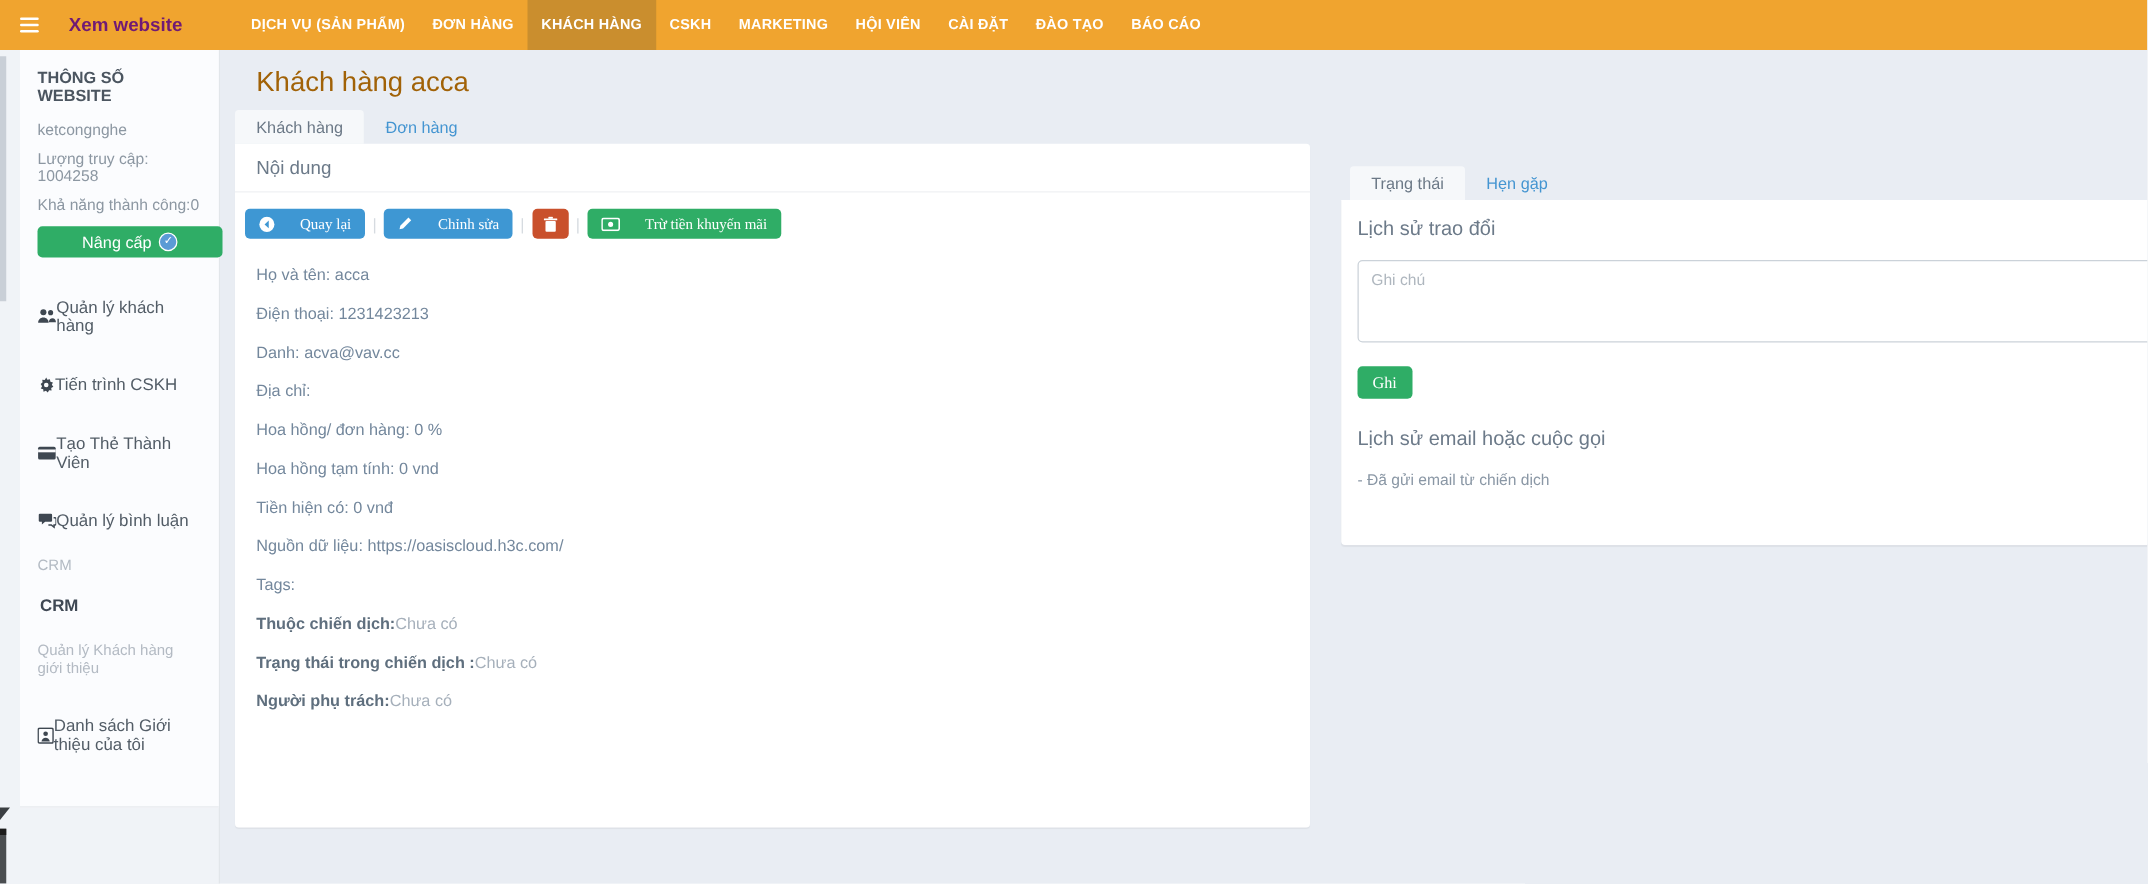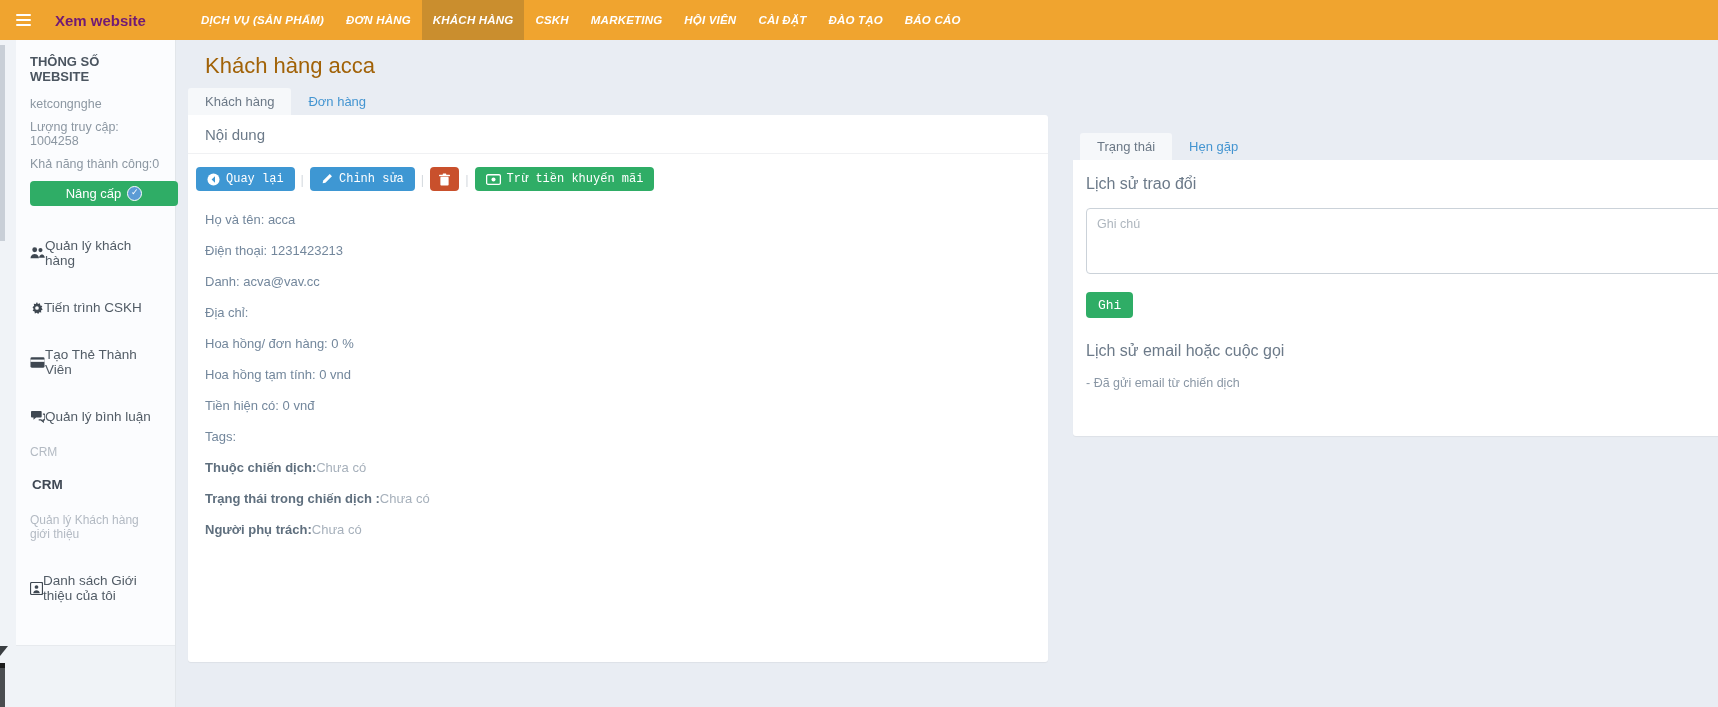--- a/index.html
+++ b/index.html
@@ -5,21 +5,21 @@
   * { margin:0; padding:0; box-sizing:border-box; }
   body { font-family:"Liberation Sans","DejaVu Sans",sans-serif; }
   .screen { position:relative; width:1718px; height:707px; background:#E9EDF3; overflow:hidden; }
 
   
   .navbar { position:absolute; top:0; left:0; width:100%; height:40px;
             background:#F0A42F; display:flex; align-items:center; z-index:5; }
   .hamburger { display:flex; flex-direction:column; gap:3px; margin-left:16px; cursor:pointer; }
   .hamburger span { width:15px; height:2px; background:#fff; border-radius:1px; }
   .brand { color:#701a75; font-weight:bold; font-size:15px; margin-left:24px; text-decoration:none; cursor:pointer; }
-  .nav-items { display:flex; height:100%; margin-left:44px;font-style:italic; }
+  .nav-items { display:flex; height:100%; margin-left:44px; }
   .nav-item { display:flex; align-items:center; padding:0 11px; color:#fff;
               font-size:11.5px; font-weight:600; letter-spacing:.2px; cursor:pointer; white-space:nowrap; }
   .nav-item.active { background:#CA8E2E; }
 
   
   .sidebar { position:absolute; top:40px; left:0; width:176px; height:667px;
              background:#F0F3F7; border-right:1px solid #E2E6EA;padding-left:16px; }
   .sidebar-card { background:#FBFCFE; height:606px; border-bottom:1px solid #E7EAEE; padding:12px 14px; }
   .sb-title { font-size:13px; font-weight:bold; color:#4B5560; margin:2px 0 13px; }
   .sb-line { font-size:12.5px; color:#8C97A2; margin-bottom:9px; }
@@ -42,23 +42,23 @@
   .tabs { display:flex; margin:9px 0 0 12px; }
   .tab { padding:6px 17px; font-size:13px; color:#6B7886; cursor:pointer; border-radius:3px 3px 0 0; }
   .tab.active { background:#F6F8FA; }
   .tab.link { color:#4495D1; }
   .panel { margin-left:12px; width:860px; height:547px; background:#fff;
            border-radius:0 3px 3px 3px; box-shadow:0 1px 1px rgba(0,0,0,.05); }
   .panel-header { padding:11px 17px 10px; font-size:15px; color:#6C7A89;
                   border-bottom:1px solid #F0F1F3; }
   .panel-body { padding:13px 8px 0; }
   .btn-row { display:flex; align-items:center; margin-left:0; }
-  .btn { display:inline-flex; align-items:center; gap:6px; border:none; border-radius:4px;
+  .btn { display:inline-flex; align-items:center; gap:20px; border:none; border-radius:4px;
          color:#fff; font-size:12px; padding:5px 11px; height:24px; cursor:pointer;
-         font-family:Liberation Mono, monospace; white-space:nowrap; }
+         font-family:Liberation Serif, serif; white-space:nowrap; }
   .btn.blue { background:#3E97D3; }
   .btn.red  { background:#C9502C; padding:5px 9px; }
   .btn.green{ background:#2FAD66; }
   .sep { color:#D6DBE0; margin:0 6px; font-size:13px; }
   .fields { margin:22px 0 0 9px; }
   .field-row { font-size:13px; color:#73879C; margin-bottom:18px; line-height:13px; }
   .field-row .fl.bold { font-weight:bold; color:#5F6F7E; }
   .field-row .fv.muted { color:#A6B0BB; }
 
   
@@ -209,20 +209,21 @@
         </div>
 
         <div class="fields">
           <div class="field-row"><span class="fl">Họ và tên: </span><span class="fv">acca</span></div>
           <div class="field-row"><span class="fl">Điện thoại: </span><span class="fv">1231423213</span></div>
           <div class="field-row"><span class="fl">Danh: </span><span class="fv">acva@vav.cc</span></div>
           <div class="field-row"><span class="fl">Địa chỉ:</span><span class="fv"></span></div>
           <div class="field-row"><span class="fl">Hoa hồng/ đơn hàng: </span><span class="fv">0 %</span></div>
           <div class="field-row"><span class="fl">Hoa hồng tạm tính: </span><span class="fv">0 vnd</span></div>
           <div class="field-row"><span class="fl">Tiền hiện có: </span><span class="fv">0 vnđ</span></div>
+          <div class="field-row"><span class="fl">Nguồn dữ liệu: </span><span class="fv">https://oasiscloud.h3c.com/</span></div>
           <div class="field-row"><span class="fl">Tags:</span><span class="fv"></span></div>
           <div class="field-row"><span class="fl bold">Thuộc chiến dịch:</span><span class="fv muted">Chưa có</span></div>
           <div class="field-row"><span class="fl bold">Trạng thái trong chiến dịch :</span><span class="fv muted">Chưa có</span></div>
           <div class="field-row"><span class="fl bold">Người phụ trách:</span><span class="fv muted">Chưa có</span></div>
         </div>
 
       </div>
     </section>
   </main>
 

